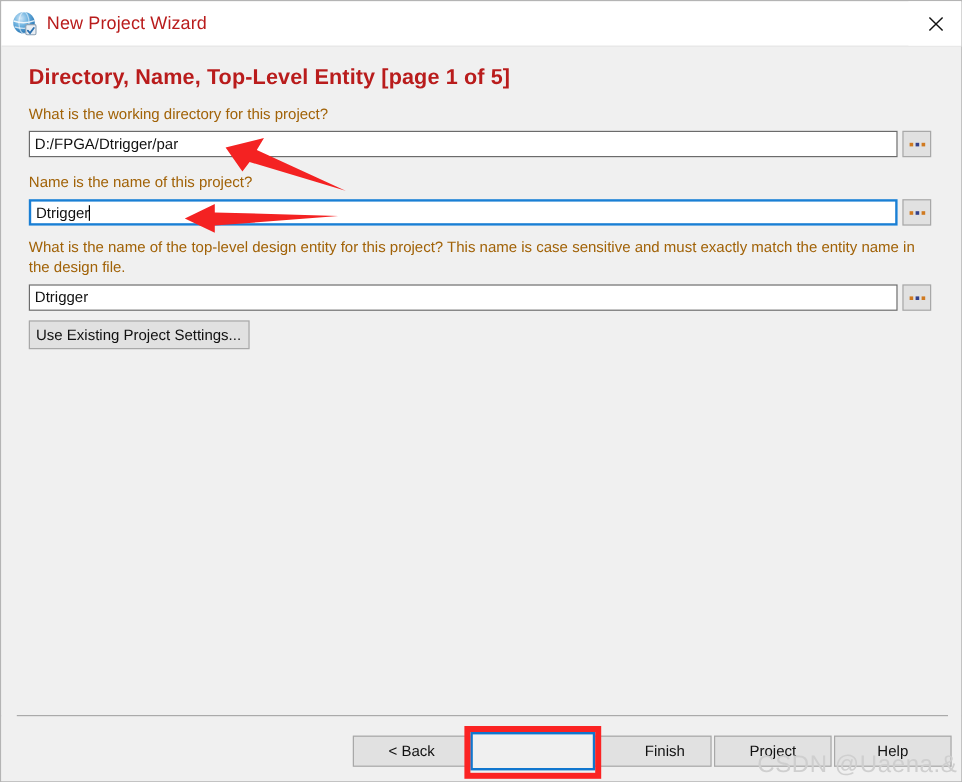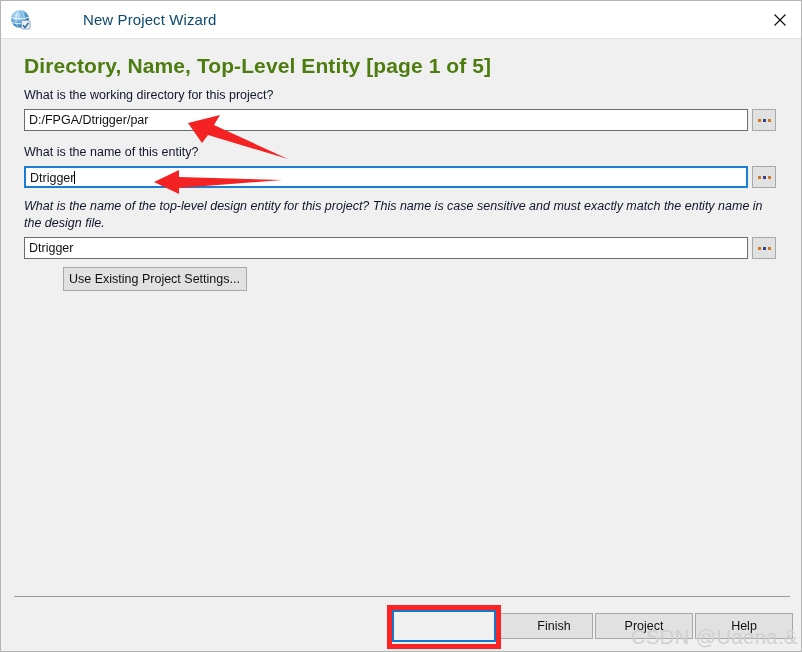--- a/index.html
+++ b/index.html
@@ -36,24 +36,23 @@
   }
   .title-icon {
     position: absolute;
     left: 9px; top: 8px;
     width: 22px; height: 22px;
   }
   .title-text {
     position: absolute;
     left: 38px; top: 9px;
     font-size: 15px;
-    color: #0c4a6e;
+    color: #b91c1c;
     line-height: 20px;
     letter-spacing: 0.1px;
-    margin-left: 44px;
   }
   .close-btn {
     position: absolute;
     right: 0; top: 0;
     width: 46px; height: 37px;
     display: flex;
     align-items: center;
     justify-content: center;
     background: #ffffff;
   }
@@ -64,38 +63,37 @@
     position: absolute;
     left: 0; top: 38px;
     width: 800px;
     height: 557px;
     background: #f0f0f0;
   }
 
   .page-heading {
     position: absolute;
     left: 23px; top: 15px;
-    font-size: 21px;
+    font-size: 18px;
     font-weight: bold;
-    color: #4d7c0f;
+    color: #b91c1c;
     letter-spacing: 0.1px;
     white-space: nowrap;
   }
 
   .q-label {
     position: absolute;
     font-size: 12.5px;
-    color: #0f172a;
+    color: #a16207;
     white-space: nowrap;
   }
   .q-label.wrap {
     white-space: normal;
     line-height: 17px;
     width: 740px;
-    font-style: italic;
   }
 
   .field-row {
     position: absolute;
     height: 18px;
   }
   .text-input {
     position: absolute;
     left: 0; top: 0;
     height: 22px;
@@ -152,21 +150,20 @@
     align-items: center;
     justify-content: center;
     height: 24px;
   }
   .use-existing {
     left: 23px; top: 228px;
     width: 184px;
     height: 24px;
     justify-content: flex-start;
     padding-left: 5px;
-    margin-left: 39px;
   }
 
   
   .footer-sep {
     position: absolute;
     left: 13px; top: 595px;
     width: 776px;
     height: 1px;
     background: #9a9a9a;
   }
@@ -246,21 +243,21 @@
     <div class="q-label" style="left:23px; top:49px;">What is the working directory for this project?</div>
     <div class="field-row" style="left:23px; top:70px; width:752px;">
       <div class="text-input" style="width:724px;">D:/FPGA/Dtrigger/par</div>
       <div class="dots-btn" style="left:728px;">
         <i></i>
           <i></i>
           <i></i>
       </div>
     </div>
 
-    <div class="q-label" style="left:23px; top:106px;">What is the name of this entity?</div>
+    <div class="q-label" style="left:23px; top:106px;">Name is the name of this project?</div>
     <div class="field-row" style="left:23px; top:127px; width:752px;">
       <div class="text-input focused" style="width:724px;"><span>Dtrigger</span><span class="caret"></span></div>
       <div class="dots-btn" style="left:728px;">
         <i></i>
           <i></i>
           <i></i>
       </div>
     </div>
 
     <div class="q-label wrap" style="left:23px; top:159px;">What is the name of the top-level design entity for this project? This name is case sensitive and must exactly match the entity name in the design file.</div>
@@ -271,20 +268,21 @@
           <i></i>
           <i></i>
       </div>
     </div>
 
     <div class="std-btn use-existing">Use Existing Project Settings...</div>
   </div>
 
   <div class="footer-sep"></div>
   <div class="footer">
+    <div class="std-btn" style="left:293px;">&lt; Back</div>
     <div class="std-btn" style="left:494px;padding-left:20px;">Finish</div>
     <div class="std-btn" style="left:594px;">Project</div>
     <div class="std-btn" style="left:694px;">Help</div>
   </div>
 
   <div class="focus-ring" style="left:391px; top:609px; width:104px; height:32px;"></div>
 
   <div class="anno-rect" style="left:386px; top:604px; width:114px; height:44px;"></div>
 
   <div class="watermark">CSDN @Uaena.&amp;</div>

